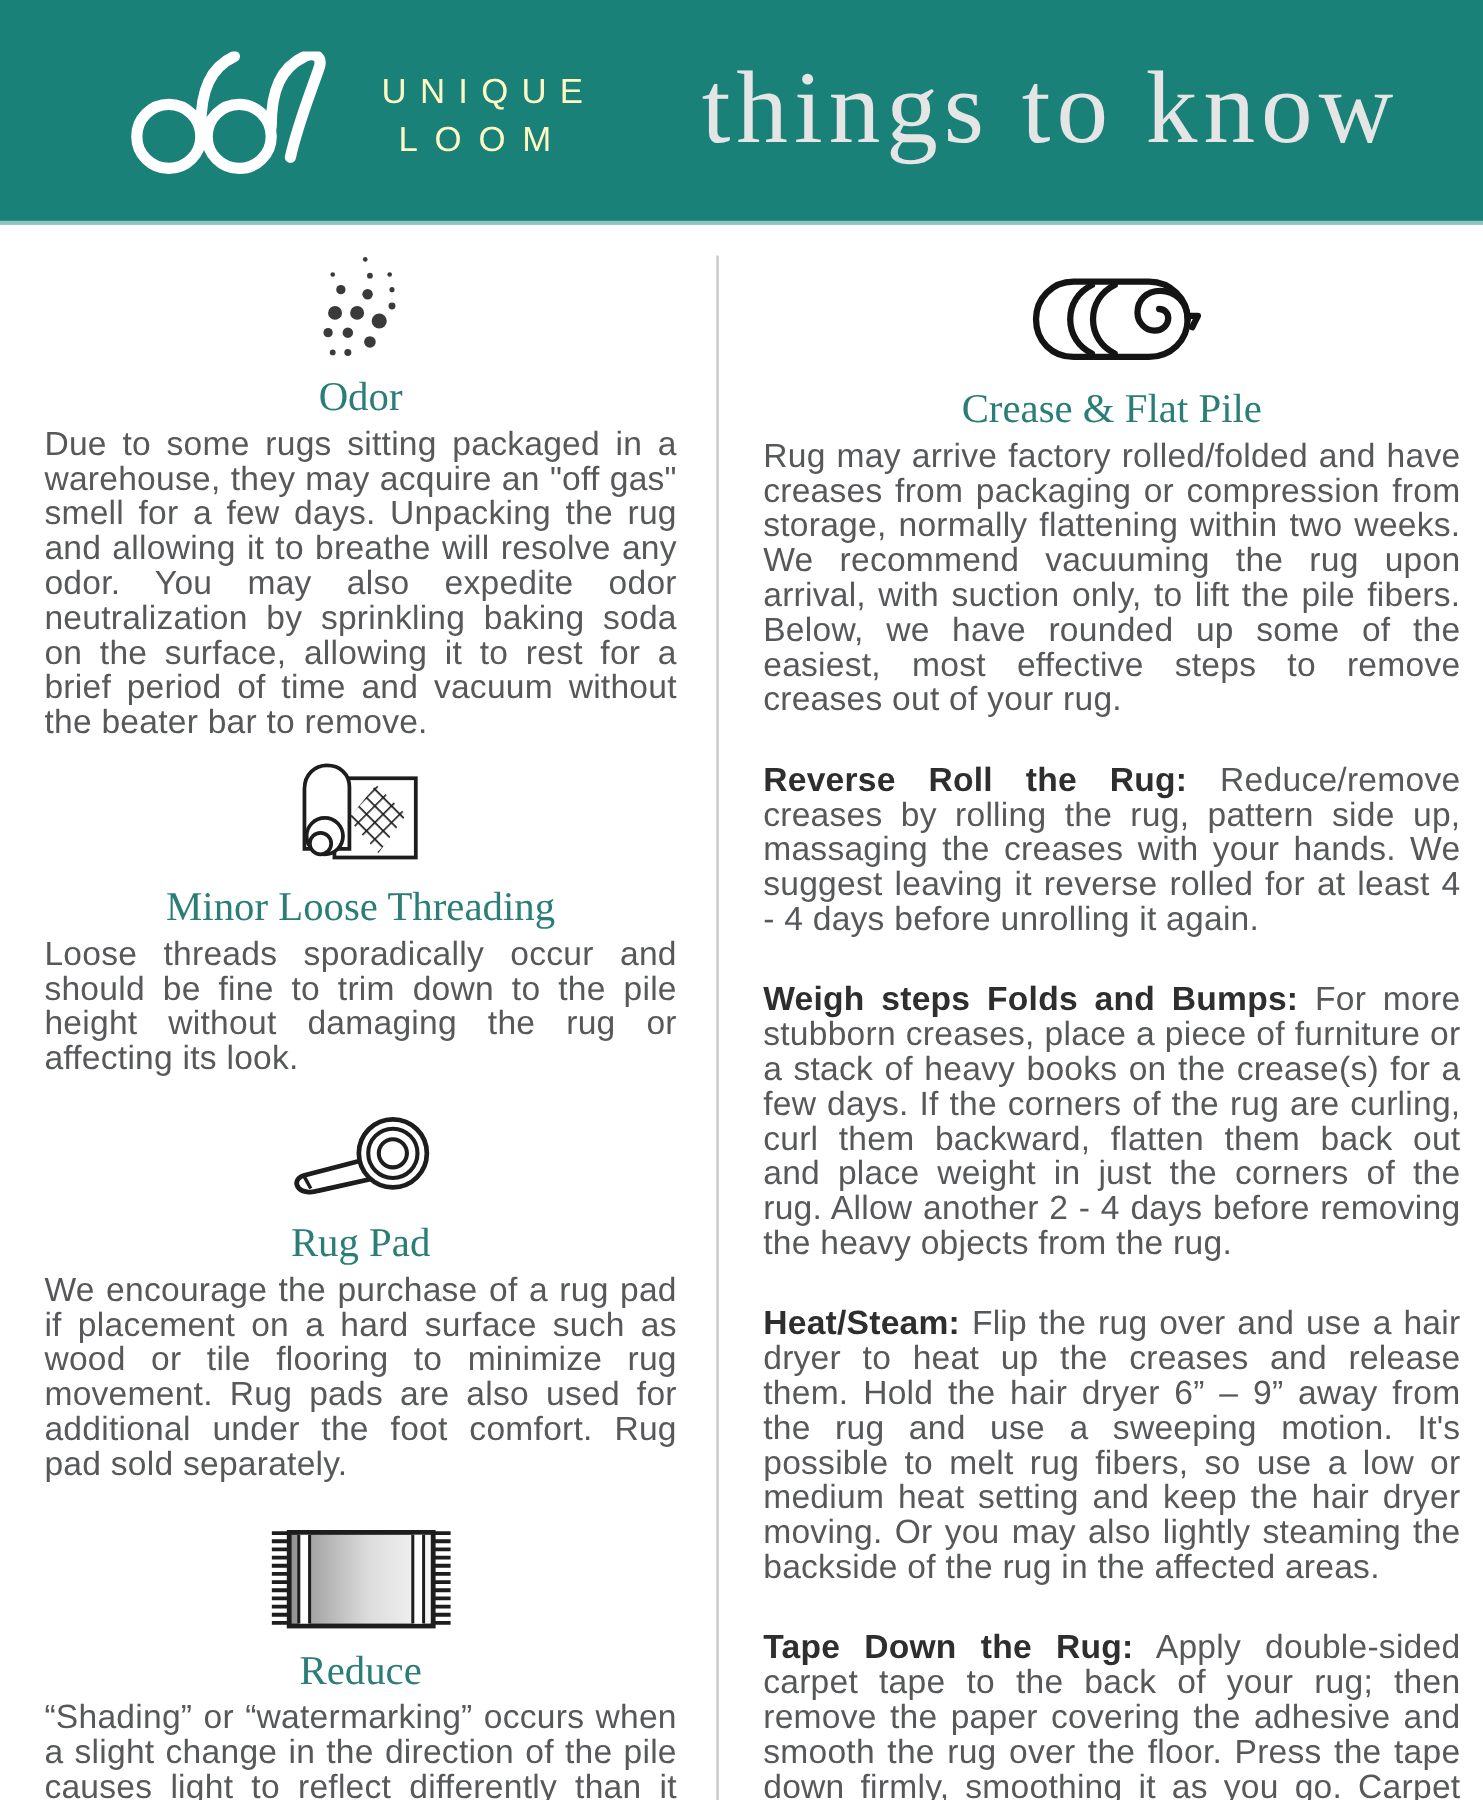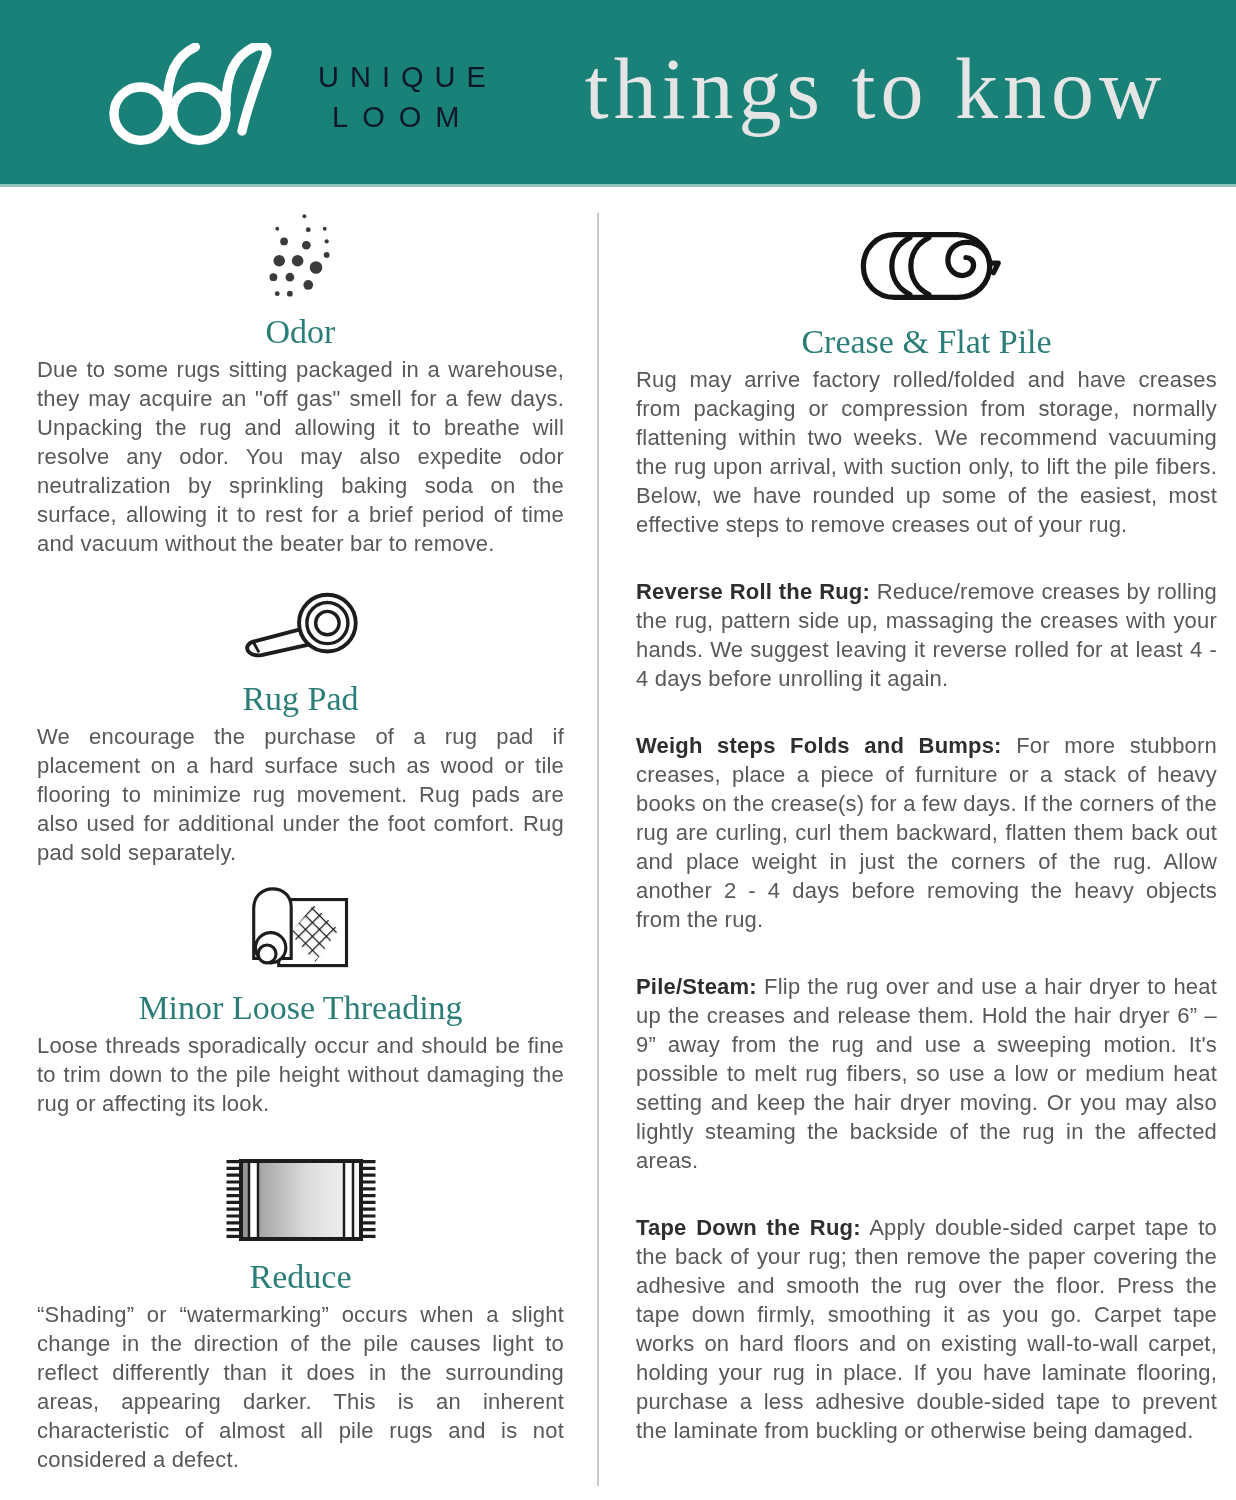--- a/index.html
+++ b/index.html
@@ -18,21 +18,21 @@
   }
   
   .header{
     height:187px;background:var(--header-bg);
     border-bottom:3px solid var(--header-edge);
     display:flex;align-items:center;
     padding:0 70px 0 104px;
   }
   .logo-mark{flex:0 0 auto;margin-top:6px;}
   .brand{
-    color:#0f172a;margin-left:26px;margin-top:10px;
+    color:#fef9c3;margin-left:26px;margin-top:10px;
     font-size:29px;letter-spacing:11px;line-height:1.38;font-weight:400;
   }
   .brand .brand-line2{letter-spacing:14px;padding-left:14px;}
   .header-title{
     margin-left:auto;color:#e5e5e5;
     font-family:"Liberation Serif",serif;
     font-size:86px;letter-spacing:5px;font-weight:400;
     white-space:nowrap;padding-bottom:6px;
   }
   
@@ -45,21 +45,21 @@
   .col-right{width:581px;margin-left:72px;padding-top:24px;}
   .section{margin-bottom:12px;}
   .icon-row{display:flex;justify-content:center;}
   h2{
     font-family:"Liberation Serif",serif;font-weight:400;
     color:var(--heading-color);font-size:34px;text-align:center;
     margin:10px 0 4px 0;
   }
   .col-right h2{margin-top:16px;}
   p.body{
-    font-size:22px;line-height:29px;text-align:justify;
+    font-size:28px;line-height:29px;text-align:justify;
     color:var(--body-color);letter-spacing:.2px;
   }
   .tip{margin-top:38px;}
   .tip .lead{font-weight:700;color:var(--label-color);}
   .mt-md{margin-top:26px;}
   .mt-lg{margin-top:34px;}
 </style>
 </head>
 <body>
 
@@ -104,55 +104,55 @@
               <circle cx="55" cy="83" r="5"></circle>
             <circle cx="23" cy="92" r="2.5"></circle>
               <circle cx="36" cy="92" r="3"></circle>
           </g>
         </svg>
       </div>
       <h2>Odor</h2>
       <p class="body">Due to some rugs sitting packaged in a warehouse, they may acquire an "off gas" smell for a few days. Unpacking the rug and allowing it to breathe will resolve any odor. You may also expedite odor neutralization by sprinkling baking soda on the surface, allowing it to rest for a brief period of time and vacuum without the beater bar to remove.</p>
     </div>
 
-    <div class="section mt-md">
-      <div class="icon-row">
-        <svg width="128" height="86" viewBox="0 0 130 88">
-          <g fill="#ffffff" stroke="#1d1d1d" stroke-width="4">
-            <path d="M66,46 L16,59 C10,61 8,66 12,70 C15,73 22,74 28,72 L82,60 Z"></path>
-            <path d="M16,59 L22,70" stroke-width="3"></path>
-            <circle cx="92" cy="40" r="29"></circle>
-            <circle cx="92" cy="40" r="21" stroke-width="3.5"></circle>
-            <circle cx="92" cy="40" r="12" stroke-width="3.5"></circle>
-          </g>
-        </svg>
-      </div>
-      <h2>Rug Pad</h2>
-      <p class="body">We encourage the purchase of a rug pad if placement on a hard surface such as wood or tile flooring to minimize rug movement. Rug pads are also used for additional under the foot comfort. Rug pad sold separately.</p>
-    </div>
-
     <div class="section">
       <div class="icon-row">
         <svg width="116" height="100" viewBox="0 0 130 110">
           <defs>
             <pattern id="xh" width="11" height="11" patternTransform="rotate(45)" patternUnits="userSpaceOnUse">
               <path d="M0,0 H11 M0,0 V11" stroke="#1d1d1d" stroke-width="3" fill="none"></path>
             </pattern>
           </defs>
           <g fill="#ffffff" stroke="#1d1d1d" stroke-width="3.5">
             <rect x="40" y="22" width="76" height="74"></rect>
             <path d="M12,88 L12,32 C12,18 22,10 33,10 C45,10 54,18 54,30 L54,88 Z"></path>
             <circle cx="31" cy="76" r="17"></circle>
             <circle cx="27" cy="83" r="10"></circle>
           </g>
           <polygon points="79,28 107,56 81,92 53,60" fill="url(#xh)"></polygon>
         </svg>
       </div>
       <h2>Minor Loose Threading</h2>
       <p class="body">Loose threads sporadically occur and should be fine to trim down to the pile height without damaging the rug or affecting its look.</p>
+    </div>
+
+    <div class="section mt-md">
+      <div class="icon-row">
+        <svg width="128" height="86" viewBox="0 0 130 88">
+          <g fill="#ffffff" stroke="#1d1d1d" stroke-width="4">
+            <path d="M66,46 L16,59 C10,61 8,66 12,70 C15,73 22,74 28,72 L82,60 Z"></path>
+            <path d="M16,59 L22,70" stroke-width="3"></path>
+            <circle cx="92" cy="40" r="29"></circle>
+            <circle cx="92" cy="40" r="21" stroke-width="3.5"></circle>
+            <circle cx="92" cy="40" r="12" stroke-width="3.5"></circle>
+          </g>
+        </svg>
+      </div>
+      <h2>Rug Pad</h2>
+      <p class="body">We encourage the purchase of a rug pad if placement on a hard surface such as wood or tile flooring to minimize rug movement. Rug pads are also used for additional under the foot comfort. Rug pad sold separately.</p>
     </div>
 
     <div class="section mt-lg">
       <div class="icon-row">
         <svg width="150" height="96" viewBox="0 0 150 96">
           <defs>
             <linearGradient id="shade" x1="0" y1="0" x2="1" y2="0">
               <stop offset="0" stop-color="#8f8f8f"></stop>
               <stop offset="0.55" stop-color="#dcdcdc"></stop>
               <stop offset="1" stop-color="#f7f7f7"></stop>
@@ -190,19 +190,19 @@
     </div>
     <h2>Crease &amp; Flat Pile</h2>
     <p class="body">Rug may arrive factory rolled/folded and have creases from packaging or compression from storage, normally flattening within two weeks. We recommend vacuuming the rug upon arrival, with suction only, to lift the pile fibers. Below, we have rounded up some of the easiest, most effective steps to remove creases out of your rug.</p>
 
     <p class="body tip"><strong class="lead">Reverse Roll the Rug:</strong>
       <span>Reduce/remove creases by rolling the rug, pattern side up, massaging the creases with your hands. We suggest leaving it reverse rolled for at least 4 - 4 days before unrolling it again.</span></p>
 
     <p class="body tip"><strong class="lead">Weigh steps Folds and Bumps:</strong>
       <span>For more stubborn creases, place a piece of furniture or a stack of heavy books on the crease(s) for a few days. If the corners of the rug are curling, curl them backward, flatten them back out and place weight in just the corners of the rug. Allow another 2 - 4 days before removing the heavy objects from the rug.</span></p>
 
-    <p class="body tip"><strong class="lead">Pile/Steam:</strong>
+    <p class="body tip"><strong class="lead">Heat/Steam:</strong>
       <span>Flip the rug over and use a hair dryer to heat up the creases and release them. Hold the hair dryer 6” – 9” away from the rug and use a sweeping motion. It's possible to melt rug fibers, so use a low or medium heat setting and keep the hair dryer moving. Or you may also lightly steaming the backside of the rug in the affected areas.</span></p>
 
     <p class="body tip"><strong class="lead">Tape Down the Rug:</strong>
       <span>Apply double-sided carpet tape to the back of your rug; then remove the paper covering the adhesive and smooth the rug over the floor. Press the tape down firmly, smoothing it as you go. Carpet tape works on hard floors and on existing wall-to-wall carpet, holding your rug in place. If you have laminate flooring, purchase a less adhesive double-sided tape to prevent the laminate from buckling or otherwise being damaged.</span></p>
   </div>
 </div>
 
 </body></html>

